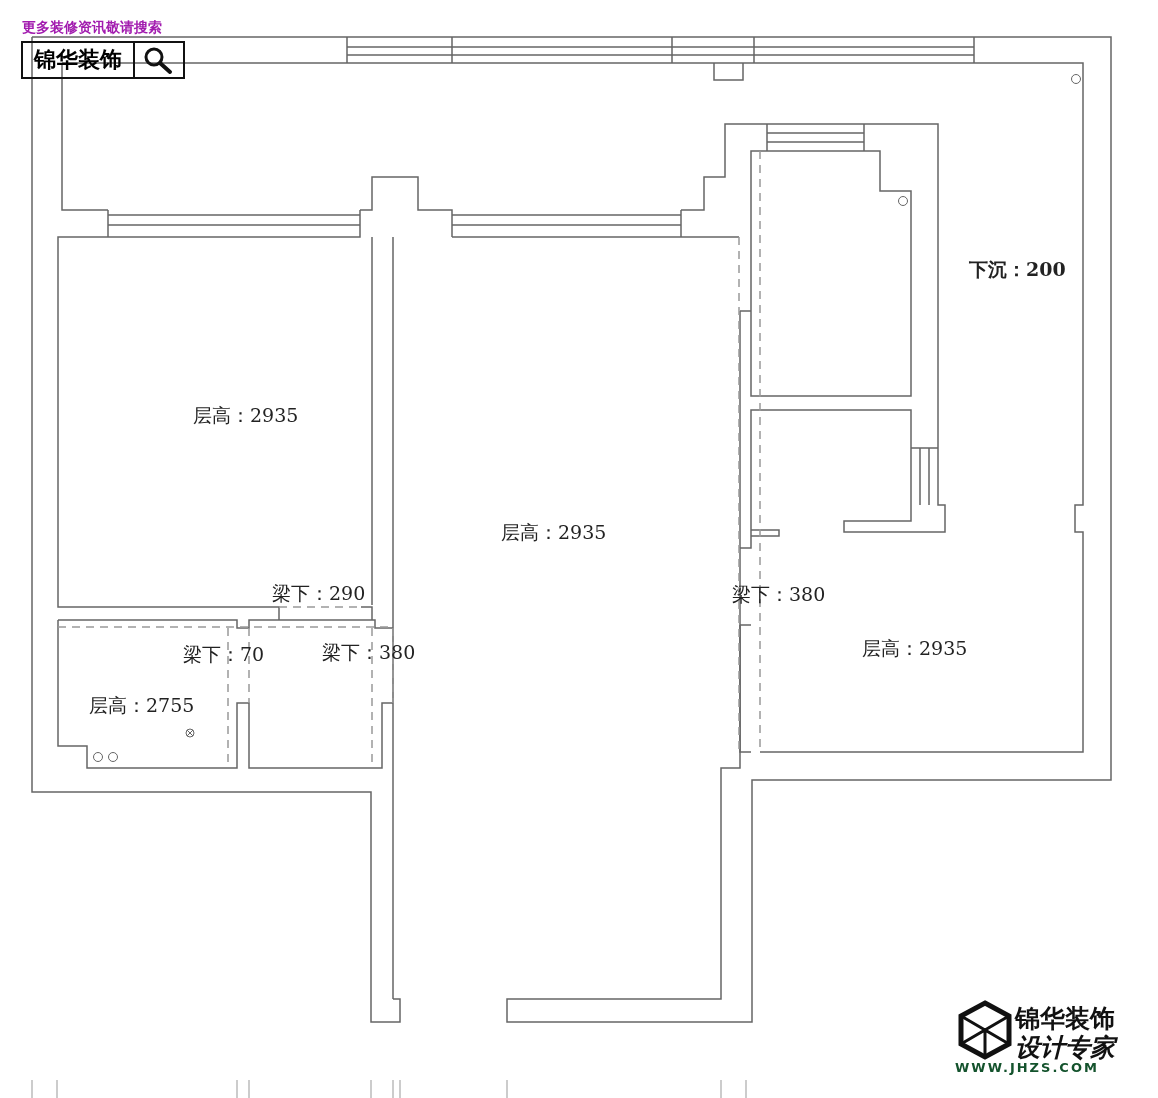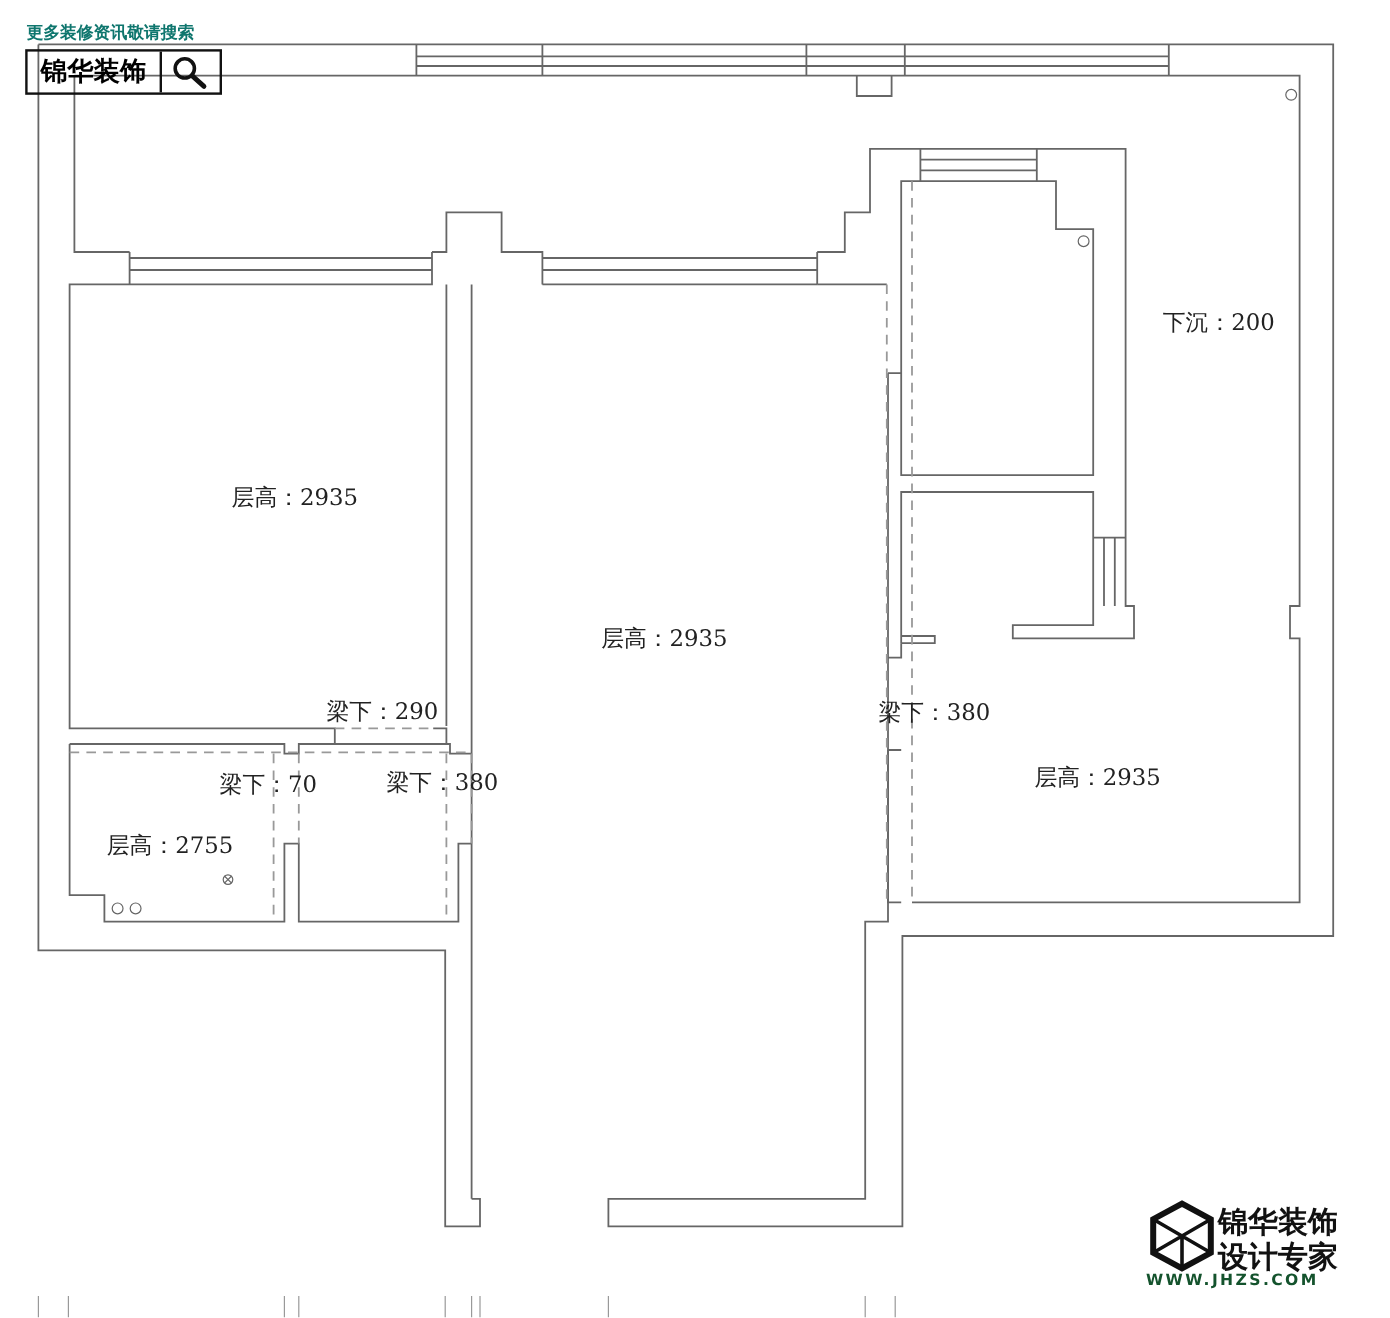--- a/index.html
+++ b/index.html
@@ -1,25 +1,25 @@
 <!DOCTYPE html>
 <html><head>
 <meta charset="utf-8">
 <style>
   html,body{margin:0;padding:0;background:#fff;}
   body{width:1158px;height:1098px;position:relative;overflow:hidden;font-family:"DejaVu Serif",serif;}
   svg.plan{position:absolute;left:0;top:0;}
   .lbl{position:absolute;font-family:"DejaVu Serif","Liberation Serif",serif;font-size:19px;color:#222;white-space:nowrap;line-height:1;}
-  .hint{position:absolute;left:22px;top:19px;font-size:14px;font-weight:bold;color:#0f766e;font-family:"DejaVu Serif",serif;}
+  .hint{position:absolute;left:22px;top:19px;font-size:14px;font-weight:bold;color:#a21caf;font-family:"DejaVu Serif",serif;}
   .searchbox{position:absolute;left:21px;top:41px;width:164px;height:38px;border:2px solid #111;box-sizing:border-box;display:flex;background:transparent;}
   .searchbox .brand{flex:1;font-size:22px;font-weight:bold;display:flex;align-items:center;justify-content:center;border-right:2px solid #111;font-family:"DejaVu Serif",serif;}
   .searchbox .mag{width:48px;display:flex;align-items:center;justify-content:center;}
   .logo{position:absolute;left:955px;top:1000px;width:180px;height:80px;}
   .logo .t1,.logo .t2{position:absolute;left:60px;font-size:25px;font-weight:bold;color:#111;font-family:"DejaVu Serif",serif;}
-  .logo .t1{top:2px;} .logo .t2{top:31px;}
+  .logo .t1{top:2px;} .logo .t2{top:31px;font-style:italic;}
   .logo .url{position:absolute;left:0;top:60px;font-size:13px;font-weight:bold;letter-spacing:2px;font-family:"DejaVu Sans",sans-serif;color:#14532d;}
 </style>
 </head>
 <body>
 
 <svg class="plan" width="1158" height="1098" viewBox="0 0 1158 1098" xmlns="http://www.w3.org/2000/svg">
   <g fill="none" stroke="#666" stroke-width="1.5">
 
     <path d="M32 37 H1111 V780 H752 V1022 H507 V999 H721 V768 H740 V548 H751 V536"></path>
     <path d="M32 37 V792 H371 V1022 H400 V999 H393"></path>
@@ -70,21 +70,21 @@
 <div class="searchbox">
   <span class="brand">锦华装饰</span>
   <span class="mag">
     <svg width="34" height="30" viewBox="0 0 34 30">
         <circle cx="12" cy="12" r="8" fill="none" stroke="#111" stroke-width="3"></circle>
         <path d="M18 18 L28 27" stroke="#111" stroke-width="4" stroke-linecap="round"></path>
       </svg>
   </span>
 </div>
 
-<div class="lbl" style="left:969px;top:260px;">下沉：200</div>
+<div class="lbl" style="left:969px;top:260px;font-weight:bold;">下沉：200</div>
 <div class="lbl" style="left:193px;top:406px;">层高：2935</div>
 <div class="lbl" style="left:501px;top:523px;">层高：2935</div>
 <div class="lbl" style="left:862px;top:639px;">层高：2935</div>
 <div class="lbl" style="left:89px;top:696px;">层高：2755</div>
 <div class="lbl" style="left:272px;top:584px;text-align:center;">梁下：290</div>
 <div class="lbl" style="left:183px;top:645px;">梁下：70</div>
 <div class="lbl" style="left:322px;top:643px;">梁下：380</div>
 <div class="lbl" style="left:732px;top:585px;">梁下：380</div>
 
 <div class="logo">

